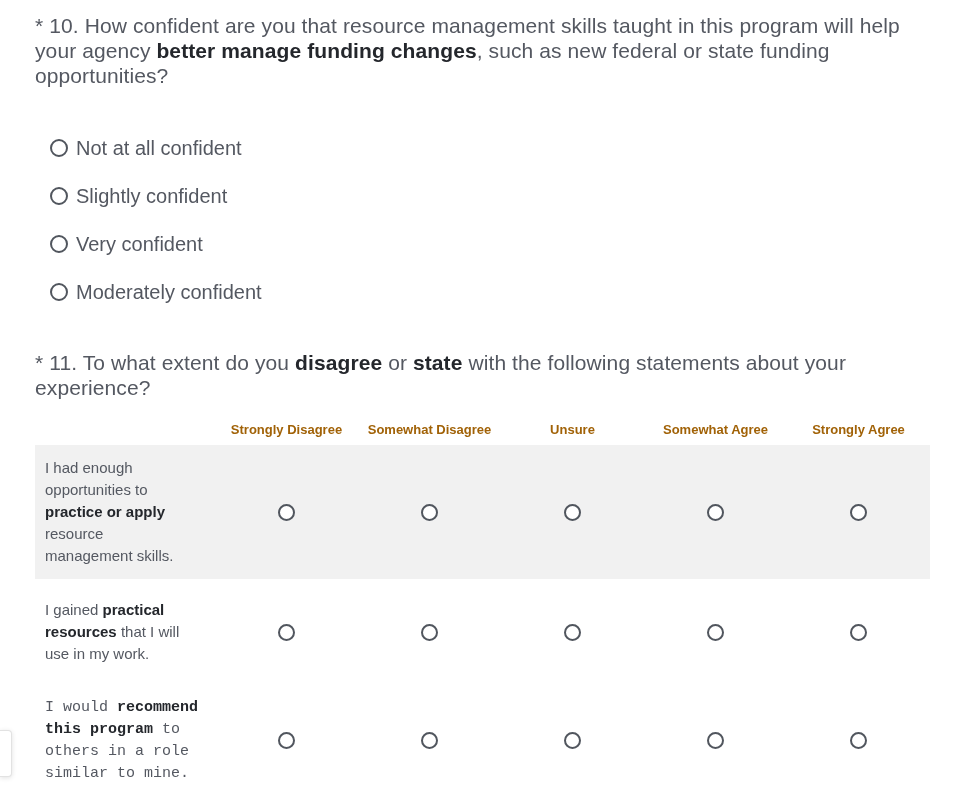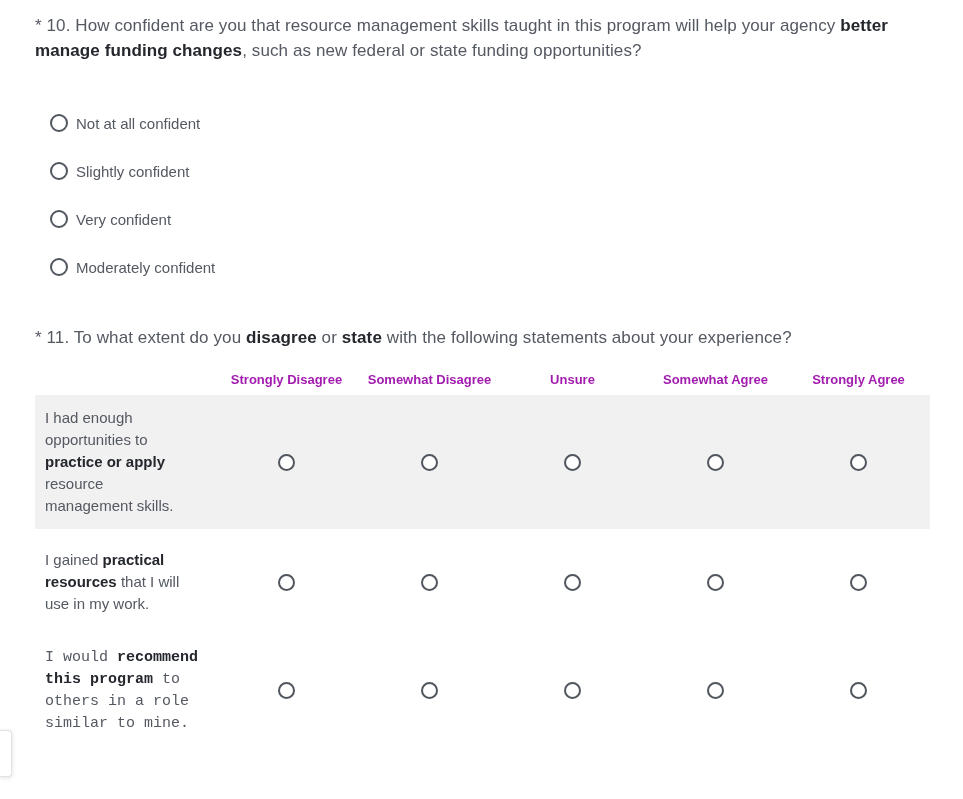--- a/index.html
+++ b/index.html
@@ -12,21 +12,21 @@
     position: relative;
     width: 963px;
     height: 799px;
     background: #ffffff;
     overflow: hidden;
   }
   .content {
     padding: 13px 30px 0 35px;
   }
   .q-title {
-    font-size: 17px;
+    font-size: 21px;
     line-height: 25px;
     color: #545861;
     letter-spacing: 0.1px;
     max-width: 900px;
   }
   .seg-b { font-weight: 700; color: #24272c; }
 
   
   .options { margin-top: 36px; margin-left: 15px; }
   .option-row {
@@ -38,39 +38,39 @@
   .radio {
     width: 18px;
     height: 18px;
     border: 2px solid #51565e;
     border-radius: 50%;
     background: #ffffff;
     flex: 0 0 auto;
     margin-right: 8px;
   }
   .option-label {
-    font-size: 15px;
+    font-size: 20px;
     color: #545861;
   }
 
   
   .q11-title { margin-top: 34px; }
   .matrix {
     margin-top: 14px;
     width: 895px;
     table-layout: fixed;
     border-collapse: separate;
     border-spacing: 0 8px;
   }
   .matrix col.label-col { width: 180px; }
   .matrix col.opt-col { width: 143px; }
   .matrix th {
     font-size: 13px;
     font-weight: 700;
-    color: #a21caf;
+    color: #a16207;
     text-align: center;
     vertical-align: bottom;
     padding: 0;
   }
   .matrix td {
     vertical-align: middle;
     padding: 0;
   }
   .matrix tr.band-gray td { background: #f1f1f1; }
   .matrix td.row-label {

